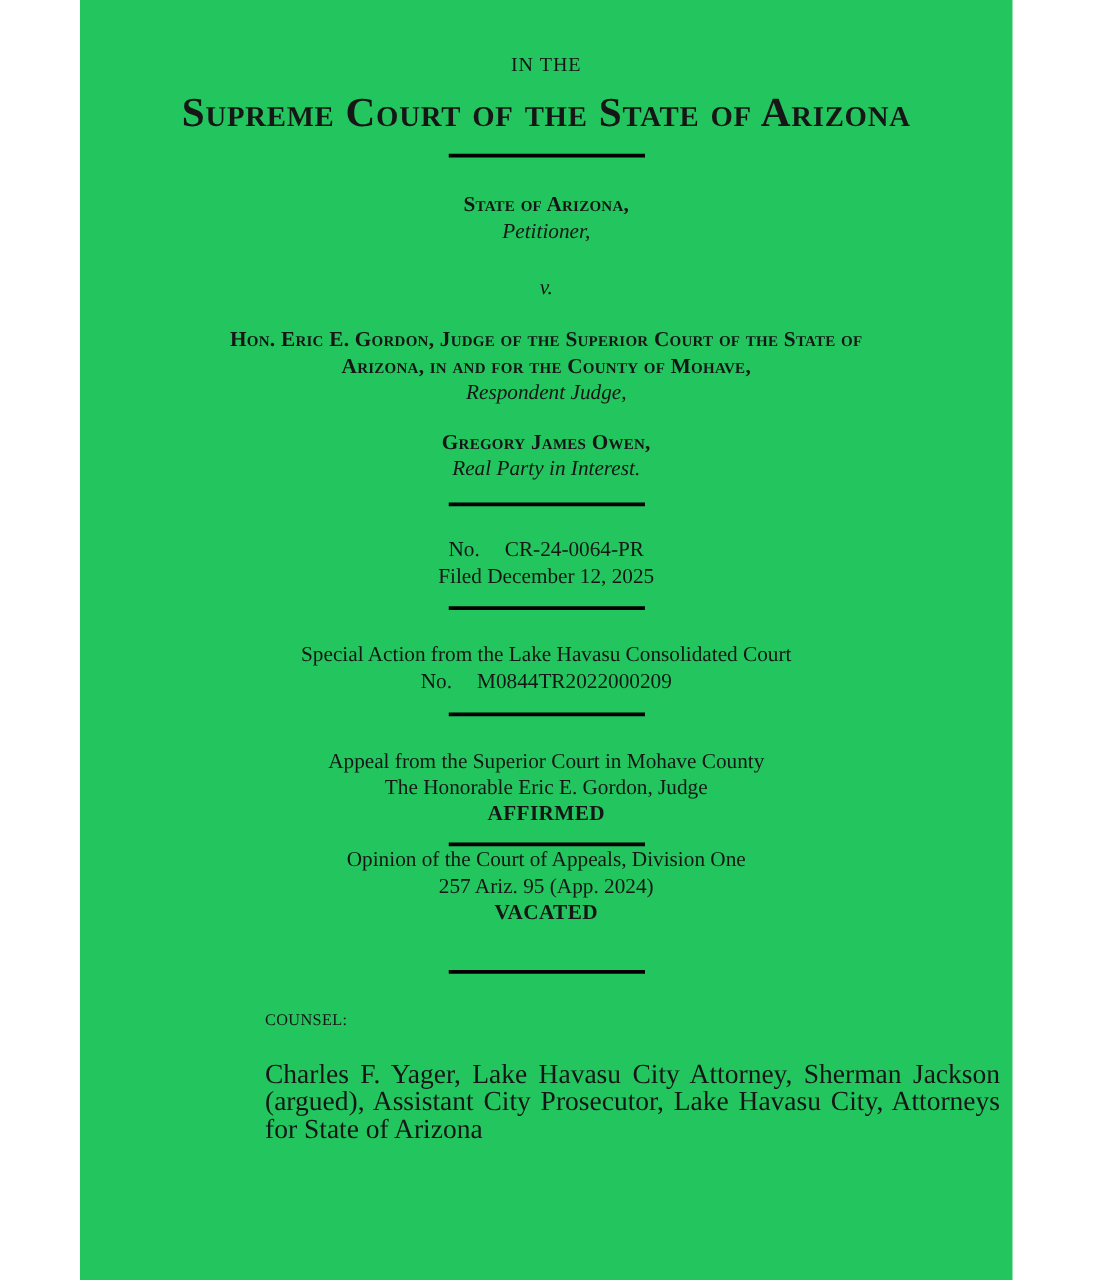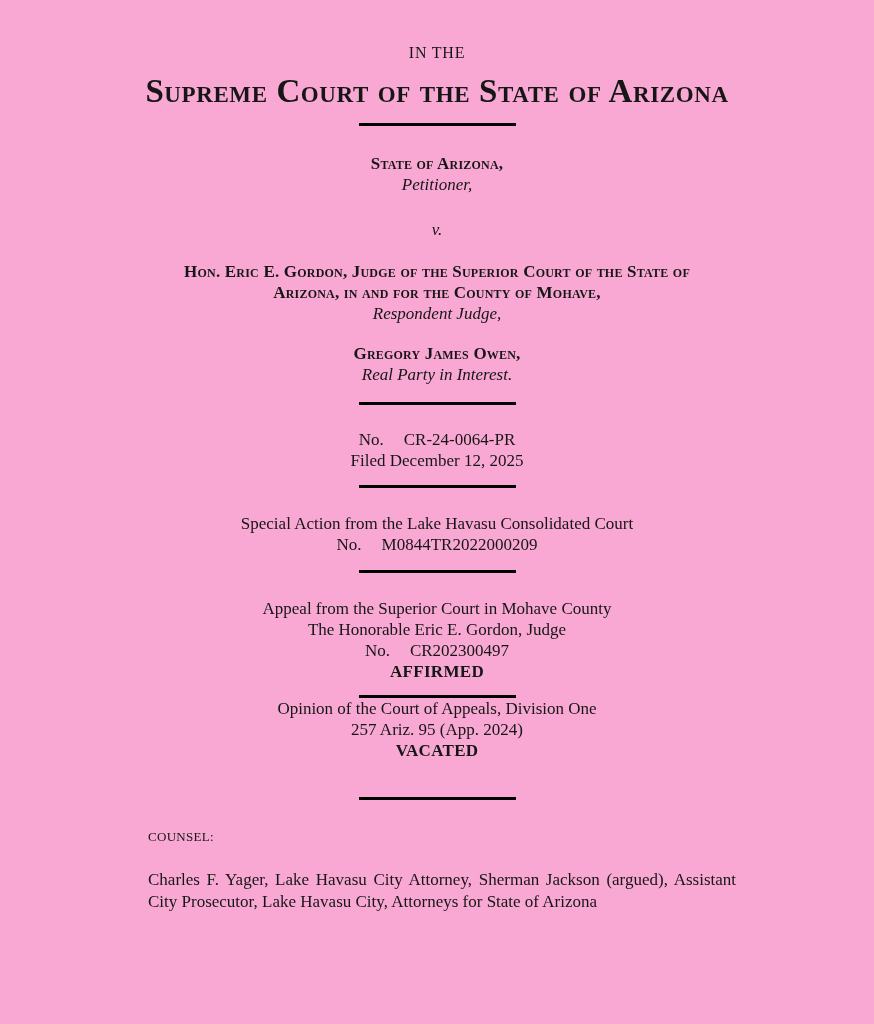--- a/index.html
+++ b/index.html
@@ -1,22 +1,22 @@
 <!DOCTYPE html>
 <html><head>
 <meta charset="utf-8">
 <style>
   * { margin: 0; padding: 0; box-sizing: border-box; }
   html, body { background: #ffffff; }
   .page {
     position: relative;
-    width: 874px;
+    width: 746px;
     height: 1024px;
     margin: 0 auto;
-    background: #f9a8d4;
+    background: #22c55e;
     font-family: "Liberation Serif", "DejaVu Serif", serif;
     color: #161616;
     text-align: center;
     padding-top: 44px;
     overflow: hidden;
   }
   .body-text { font-size: 17px; line-height: 21px; }
   .in-the {
     font-size: 16px;
     line-height: 18px;
@@ -62,21 +62,21 @@
   .disposition { font-weight: bold; letter-spacing: 0.3px; }
   .counsel {
     margin-top: 26px;
     margin-left: 148px;
     width: 588px;
     text-align: left;
   }
   .counsel-heading { font-size: 13px; line-height: 21px; letter-spacing: 0.3px; }
   .counsel-entry {
     margin-top: 22px;
-    font-size: 17px;
+    font-size: 22px;
     line-height: 22px;
     text-align: justify;
   }
 </style>
 </head>
 <body>
 
 <div class="page">
 
   <div class="in-the">IN THE</div>
@@ -112,21 +112,20 @@
   <div class="body-text history-1">
     <div>Special Action from the Lake Havasu Consolidated Court</div>
     <div><span>No.</span><span class="num-value">M0844TR2022000209</span></div>
   </div>
 
   <div class="rule rule-4"></div>
 
   <div class="body-text history-2">
     <div>Appeal from the Superior Court in Mohave County</div>
     <div>The Honorable Eric E. Gordon, Judge</div>
-    <div><span>No.</span><span class="num-value">CR202300497</span></div>
     <div class="disposition">AFFIRMED</div>
   </div>
 
   <div class="rule rule-5"></div>
 
   <div class="body-text history-3">
     <div>Opinion of the Court of Appeals, Division One</div>
     <div>257 Ariz. 95 (App. 2024)</div>
     <div class="disposition">VACATED</div>
   </div>

